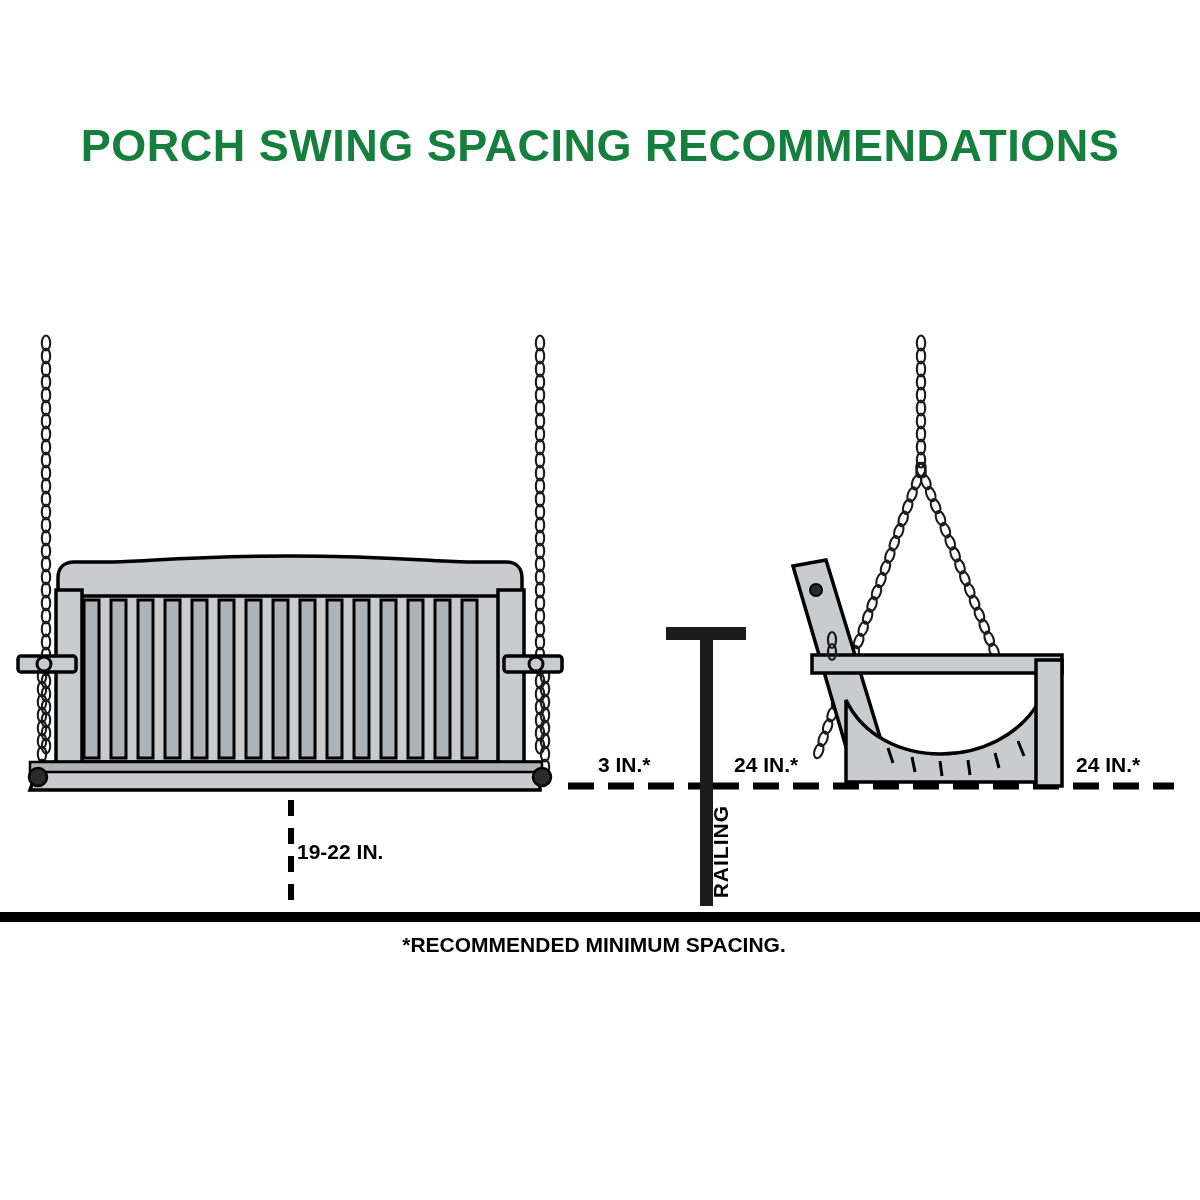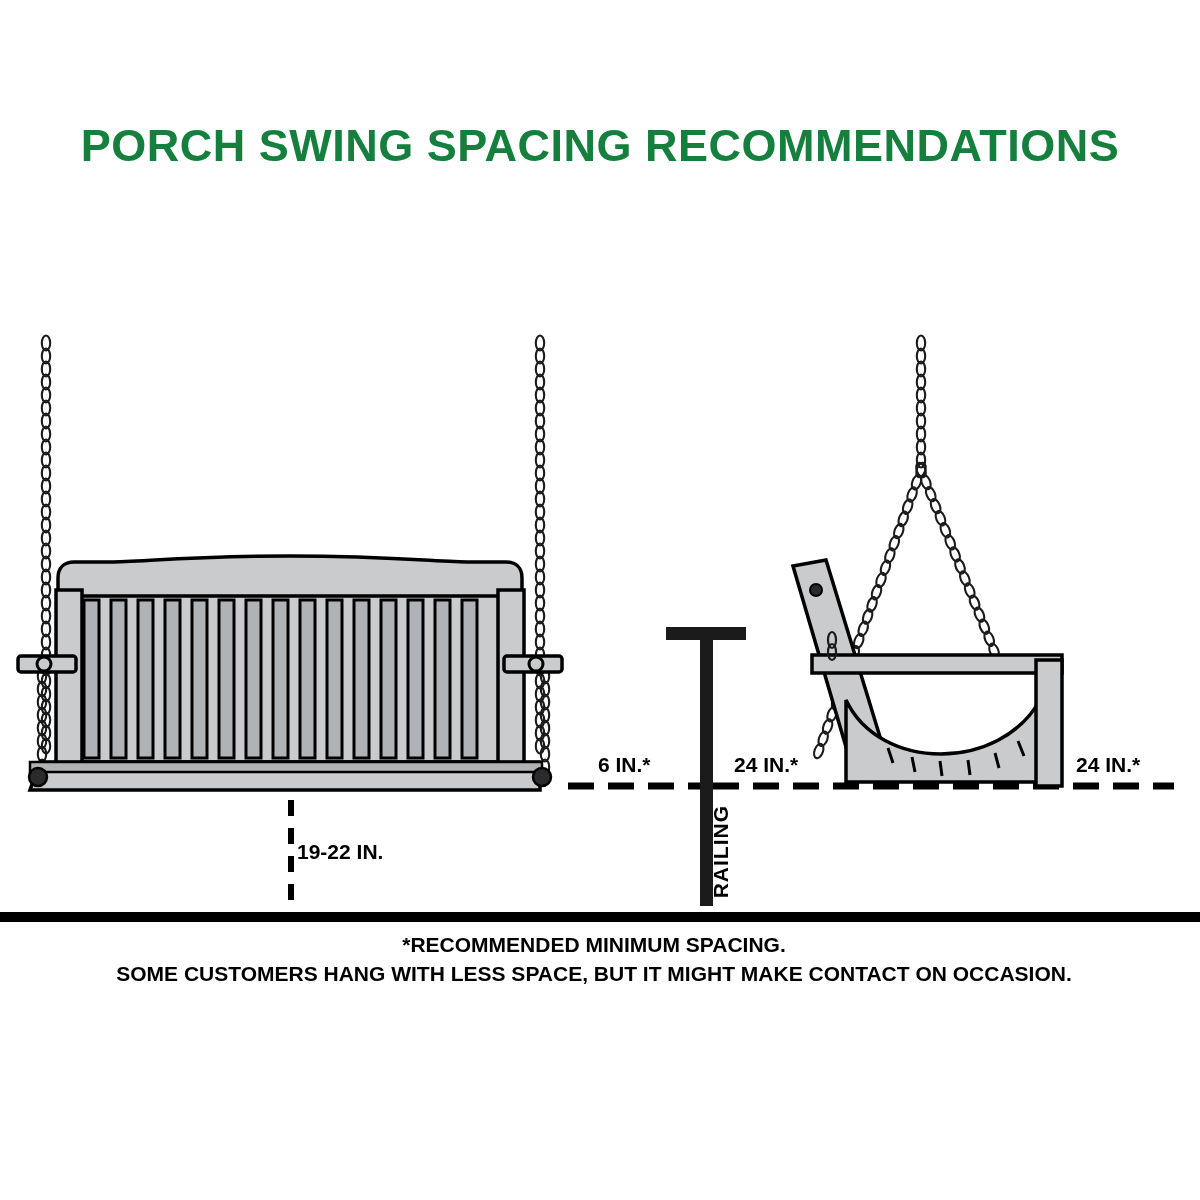--- a/index.html
+++ b/index.html
@@ -338,26 +338,25 @@
       </g>
     </g>
 
     <rect x="0" y="912" width="1200" height="10" fill="#000"></rect>
   </svg>
 
   <div id="title">PORCH SWING SPACING RECOMMENDATIONS</div>
 
   <div class="dim-label" id="label-18-22">19-22 IN.</div>
 
-  <div class="dim-label" id="label-6in">6 IN.*</div>
+  <div class="dim-label" id="label-6in">3 IN.*</div>
 
   <div class="dim-label" id="label-24in-left">24 IN.*</div>
 
   <div class="dim-label" id="label-24in-right">24 IN.*</div>
 
   <div id="label-railing">RAILING</div>
 
   <div id="footer">
     <div class="line">*RECOMMENDED MINIMUM SPACING.</div>
-    <div class="line">SOME CUSTOMERS HANG WITH LESS SPACE, BUT IT MIGHT MAKE CONTACT ON OCCASION.</div>
   </div>
 
 </div>
 
 </body></html>

